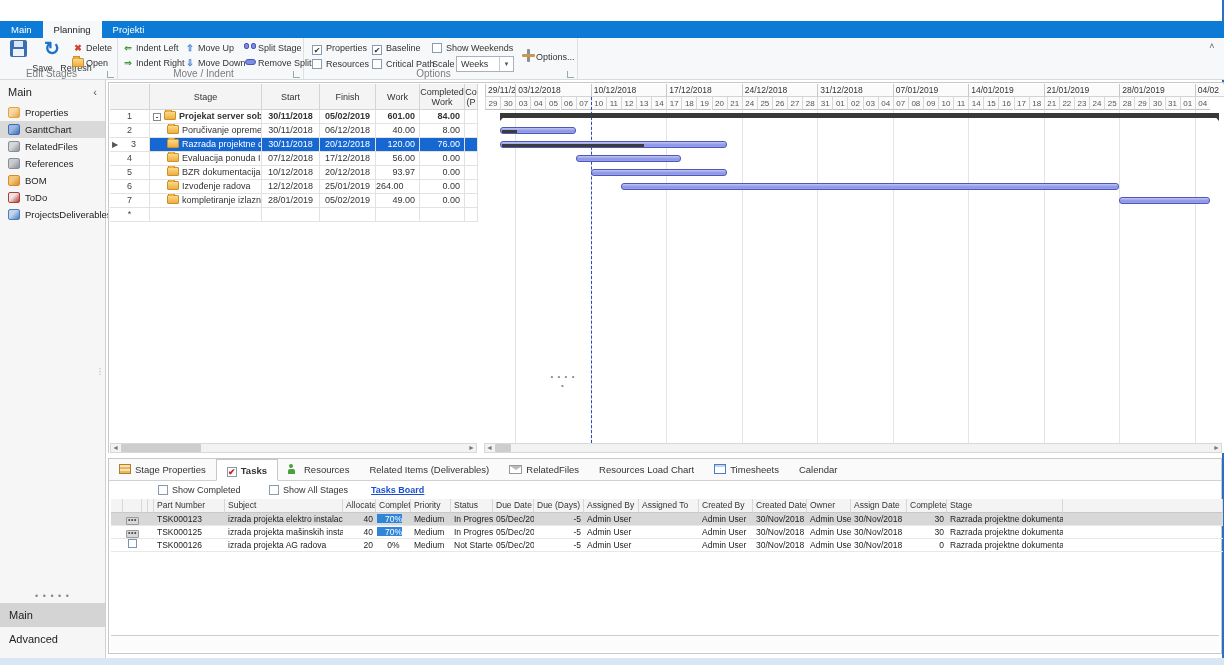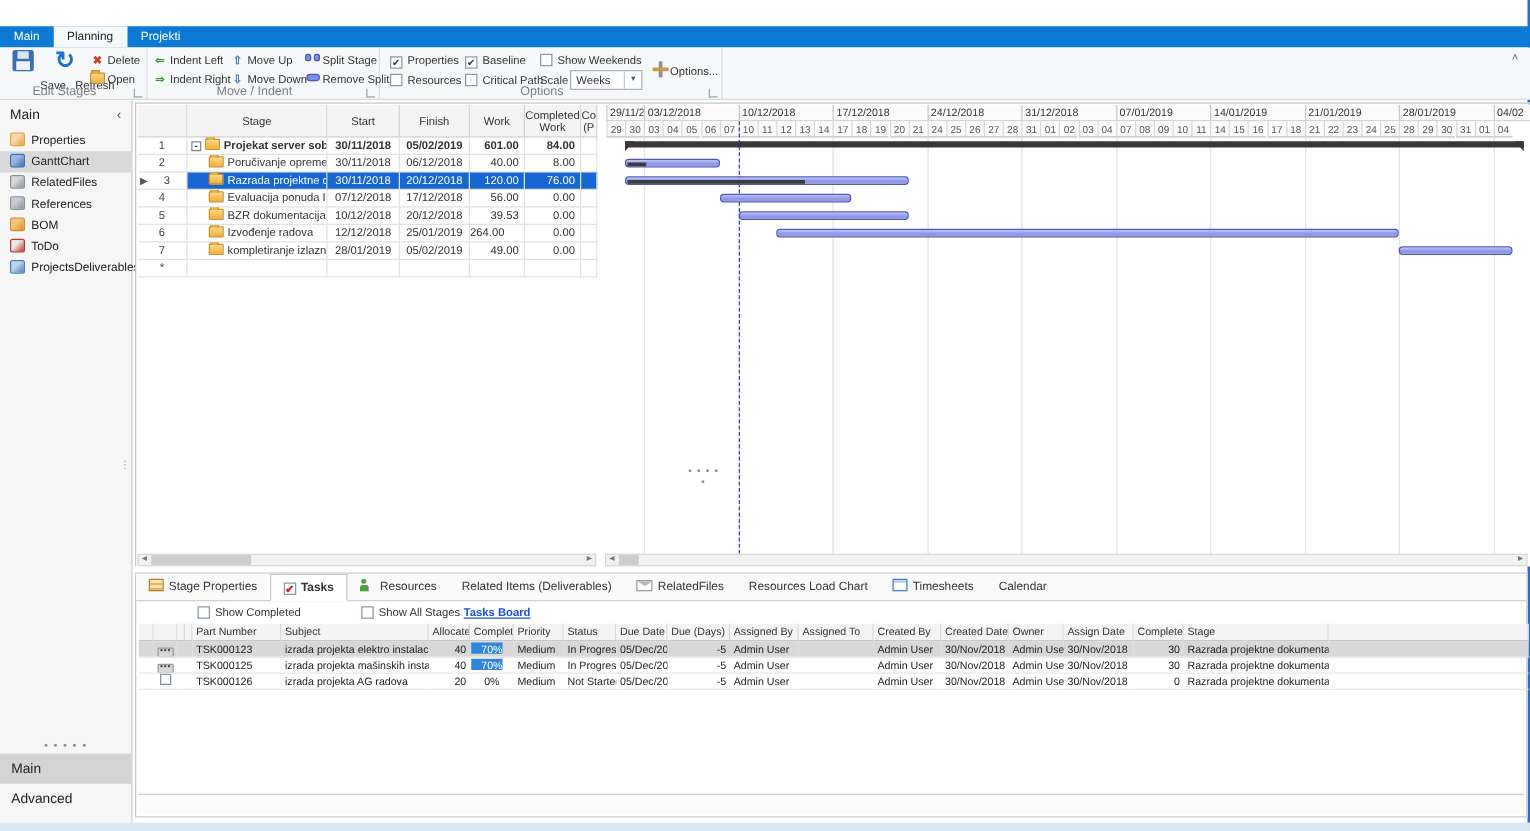--- a/index.html
+++ b/index.html
@@ -233,21 +233,21 @@
         <div class="st-cell" style="left: 40px; width: 112px; top: 68px; padding-left: 17px;"><span class="folder-ic" style="margin-right: 3px;"></span><span>Evaluacija ponuda I izbor p...</span></div>
         <div class="st-cell" style="left: 152px; width: 58px; top: 68px; text-align: center;">07/12/2018</div>
         <div class="st-cell" style="left: 210px; width: 56px; top: 68px; text-align: center;">17/12/2018</div>
         <div class="st-cell" style="left: 266px; width: 44px; top: 68px; text-align: right; padding-right: 4px;">56.00</div>
         <div class="st-cell" style="left: 310px; width: 45px; top: 68px; text-align: right; padding-right: 4px;">0.00</div>
         <div class="st-cell" style="left: 355px; width: 13px; top: 68px;"></div>
         <div class="st-cell num" style="left: 0px; width: 40px; top: 82px;"><span>5</span></div>
         <div class="st-cell" style="left: 40px; width: 112px; top: 82px; padding-left: 17px;"><span class="folder-ic" style="margin-right: 3px;"></span><span>BZR dokumentacija</span></div>
         <div class="st-cell" style="left: 152px; width: 58px; top: 82px; text-align: center;">10/12/2018</div>
         <div class="st-cell" style="left: 210px; width: 56px; top: 82px; text-align: center;">20/12/2018</div>
-        <div class="st-cell" style="left: 266px; width: 44px; top: 82px; text-align: right; padding-right: 4px;">39.53</div>
+        <div class="st-cell" style="left: 266px; width: 44px; top: 82px; text-align: right; padding-right: 4px;">93.97</div>
         <div class="st-cell" style="left: 310px; width: 45px; top: 82px; text-align: right; padding-right: 4px;">0.00</div>
         <div class="st-cell" style="left: 355px; width: 13px; top: 82px;"></div>
         <div class="st-cell num" style="left: 0px; width: 40px; top: 96px;"><span>6</span></div>
         <div class="st-cell" style="left: 40px; width: 112px; top: 96px; padding-left: 17px;"><span class="folder-ic" style="margin-right: 3px;"></span><span>Izvođenje radova</span></div>
         <div class="st-cell" style="left: 152px; width: 58px; top: 96px; text-align: center;">12/12/2018</div>
         <div class="st-cell" style="left: 210px; width: 56px; top: 96px; text-align: center;">25/01/2019</div>
         <div class="st-cell" style="left: 266px; width: 44px; top: 96px; text-align: right; padding-right: 17px;">264.00</div>
         <div class="st-cell" style="left: 310px; width: 45px; top: 96px; text-align: right; padding-right: 4px;">0.00</div>
         <div class="st-cell" style="left: 355px; width: 13px; top: 96px;"></div>
         <div class="st-cell num" style="left: 0px; width: 40px; top: 110px;"><span>7</span></div>
@@ -367,21 +367,21 @@
         <div class="btab active"><span class="check-ic">✔</span><span>Tasks</span></div>
         <div class="btab"><span class="people-ic"></span><span>Resources</span></div>
         <div class="btab"><span>Related Items (Deliverables)</span></div>
         <div class="btab"><span class="envelope"></span><span>RelatedFiles</span></div>
         <div class="btab"><span>Resources Load Chart</span></div>
         <div class="btab"><span class="sheet-ic"></span><span>Timesheets</span></div>
         <div class="btab"><span>Calendar</span></div>
       </div>
     <div id="filters">
       <div class="chk" style="left:8px;padding-left:41px;"><span class="cbox"></span><span>Show Completed</span></div>
-      <div class="chk" style="left:164px;padding-left:16px;"><span class="cbox"></span><span>Show All Stages</span></div>
+      <div class="chk" style="left:144px;padding-left:16px;"><span class="cbox"></span><span>Show All Stages</span></div>
       <a id="tasks-board">Tasks Board</a>
     </div>
     <div id="taskgrid">
         <div class="tg-hcell" style="left: 0px; width: 12px;"></div>
         <div class="tg-hcell" style="left: 12px; width: 19px;"></div>
         <div class="tg-hcell" style="left: 31px; width: 6px;"></div>
         <div class="tg-hcell" style="left: 37px; width: 6px;"></div>
         <div class="tg-hcell" style="left: 43px; width: 71px;">Part Number</div>
         <div class="tg-hcell" style="left: 114px; width: 118px;">Subject</div>
         <div class="tg-hcell" style="left: 232px; width: 33px;">Allocated</div>

